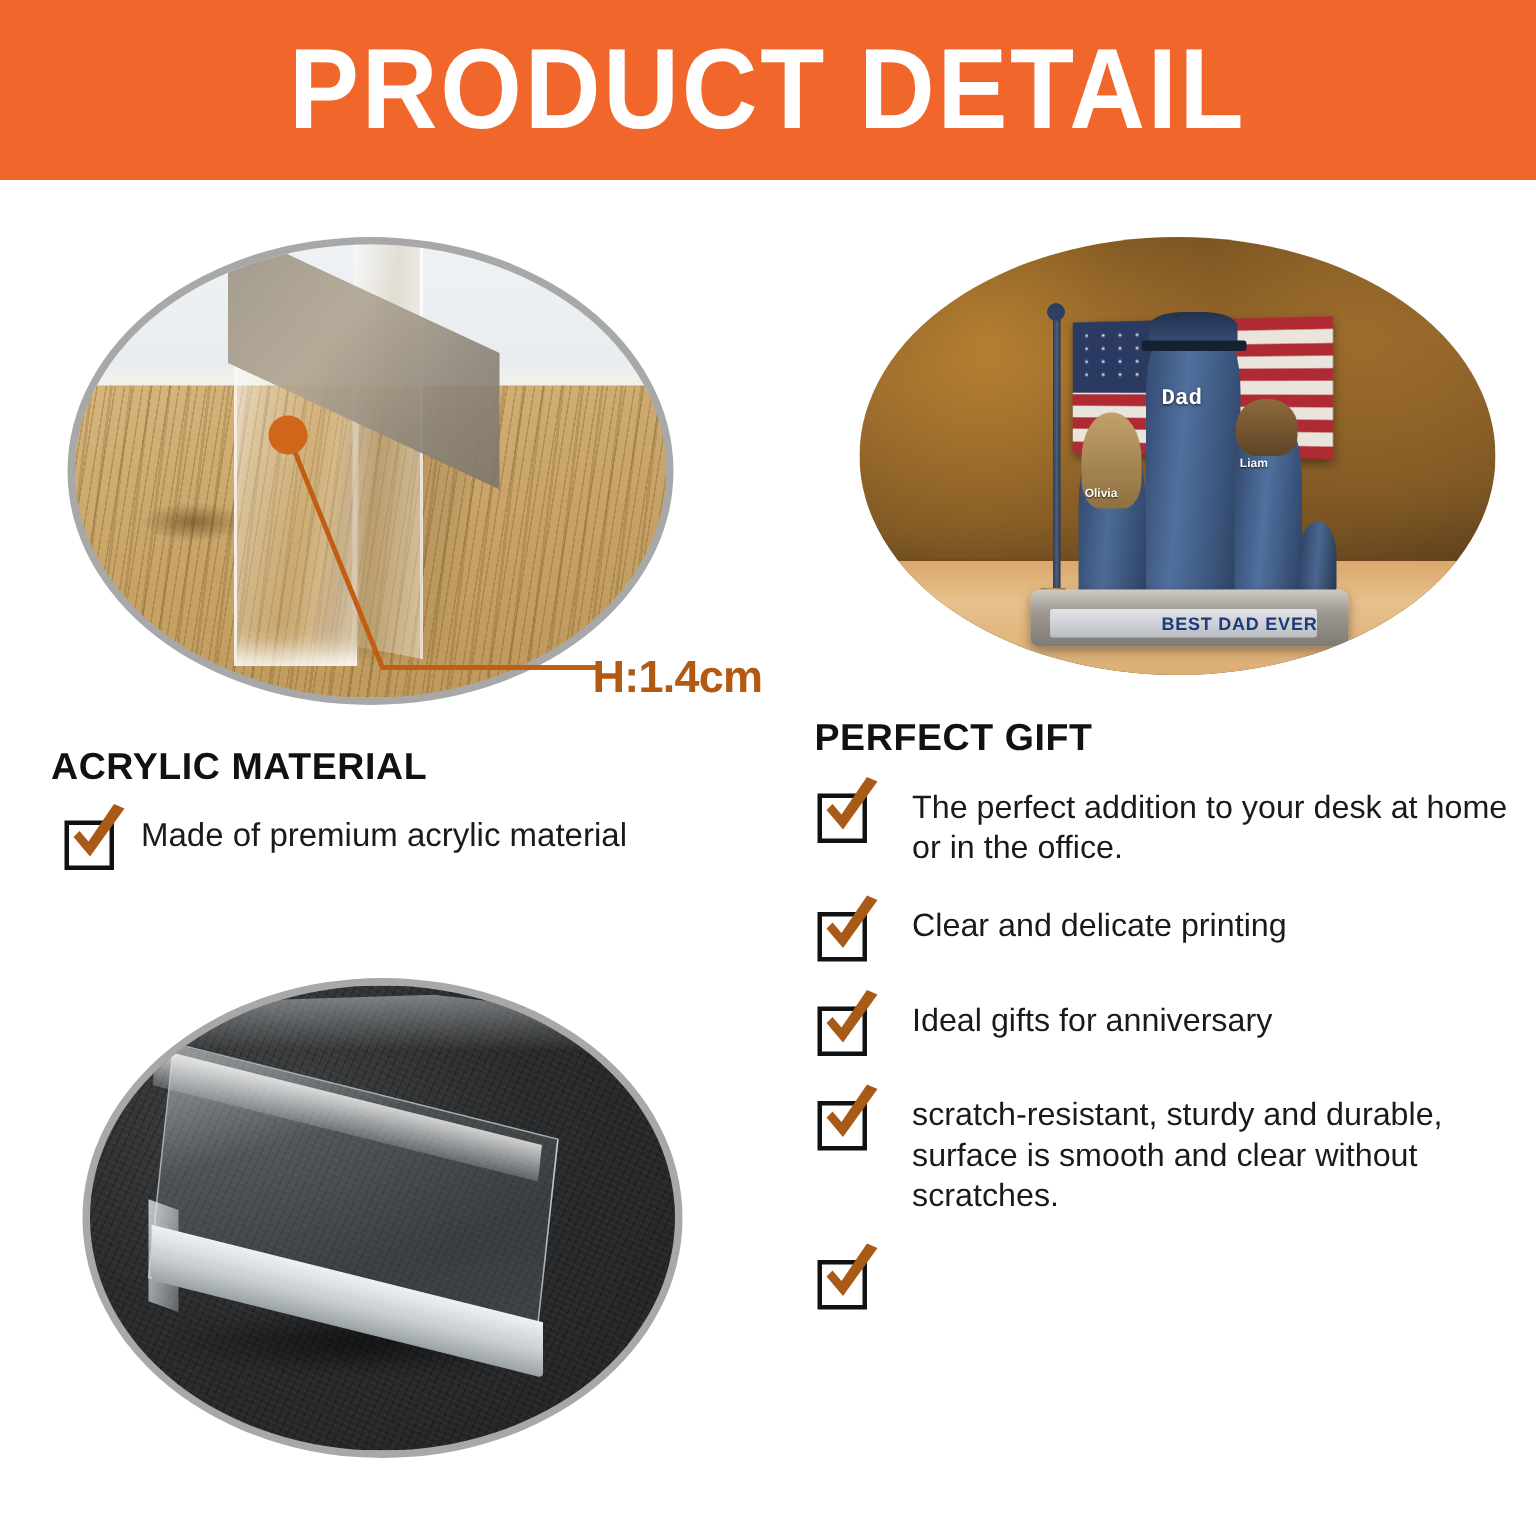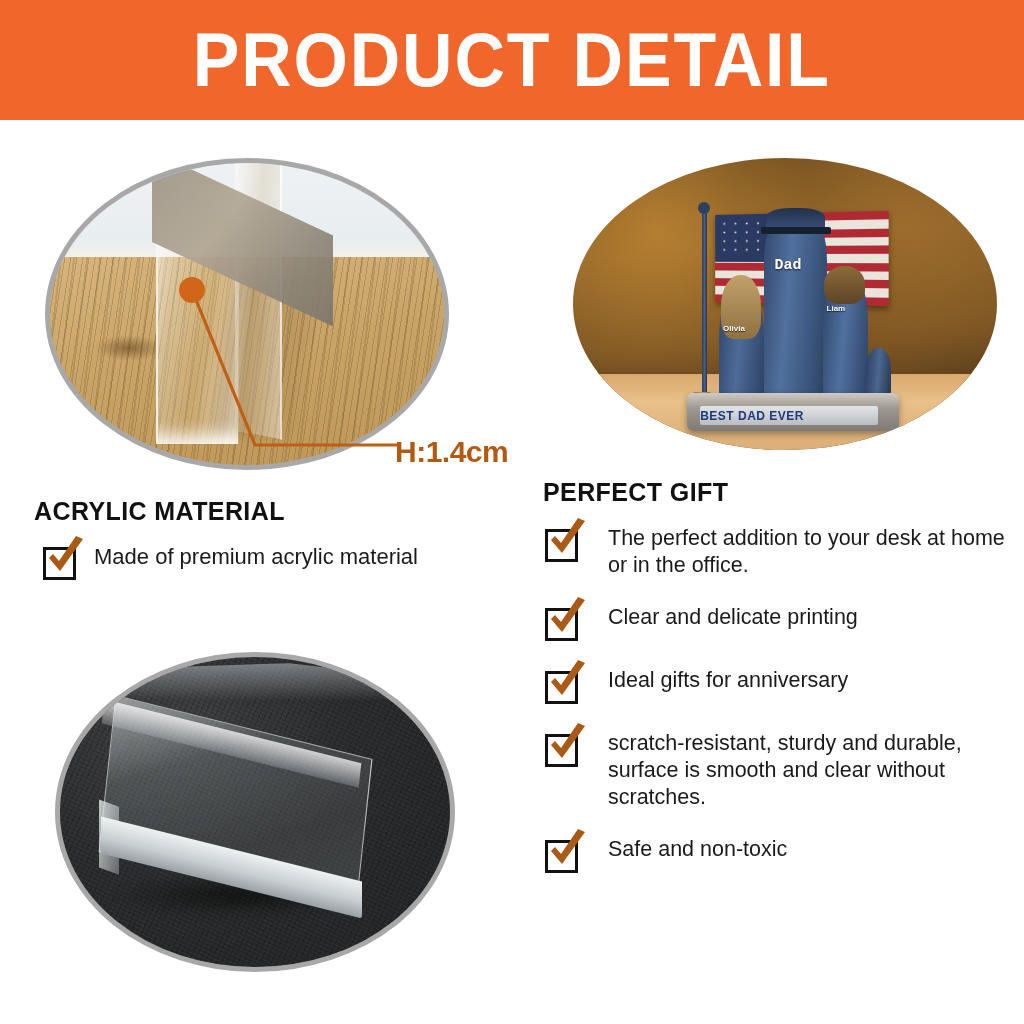--- a/index.html
+++ b/index.html
@@ -273,22 +273,23 @@
     border-radius: 6px;
     box-shadow: 0 3px 7px rgba(0,0,0,0.35);
   }
   .fig-plaque {
     position: absolute;
     left: 30%; top: 85%;
     width: 42%; height: 6.5%;
     background: linear-gradient(180deg, #e3e5e8, #b9bdc2);
     display: flex;
     align-items: center;
-    justify-content: flex-start;
+    justify-content: flex-end;
     border-radius: 2px;
+    padding-left: 37px;
   }
   .fig-plaque-text {
     color: #1e3a7a;
     font-size: 12px;
     font-weight: bold;
     letter-spacing: 0.5px;
     font-family: "Liberation Sans", sans-serif;
   }
 
   
@@ -529,15 +530,14 @@
       </svg>
     </span>
     <span class="bullet-text">scratch-resistant, sturdy and durable, surface is smooth and clear without scratches.</span>
   </div>
   <div class="bullet">
     <span class="checkbox">
       <svg class="tick" viewBox="0 0 44 44">
         <path d="M6 22 L17 35 L40 3 L33 0 L16 25 L10 18 Z" fill="#A85A16"></path>
       </svg>
     </span>
-    <span class="bullet-text">Safe and non-toxic</span>
   </div>
 </div>
 
 </body></html>

